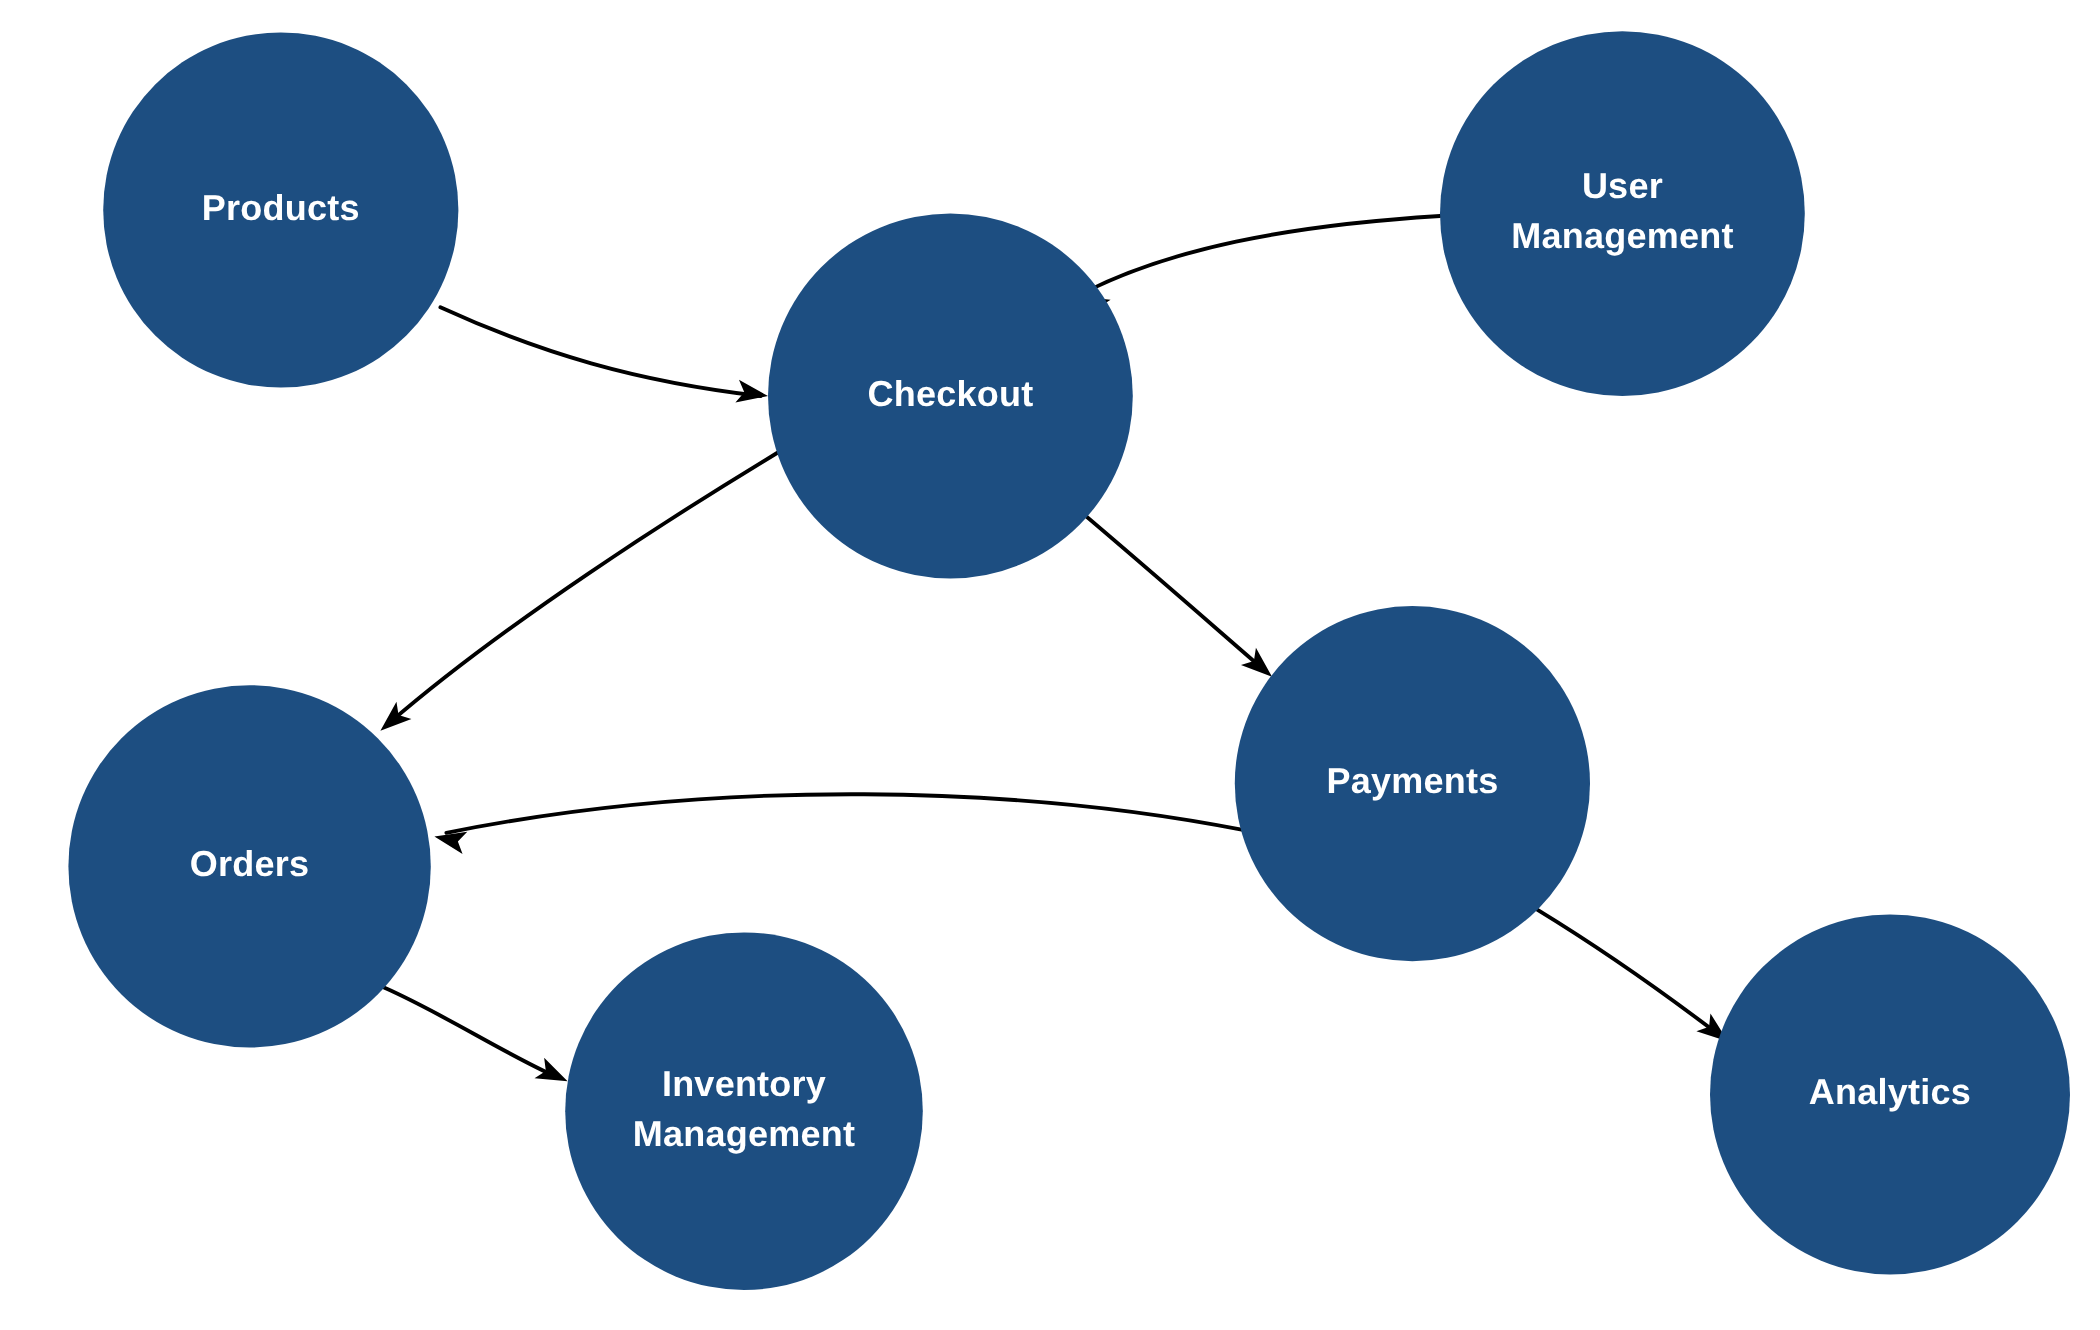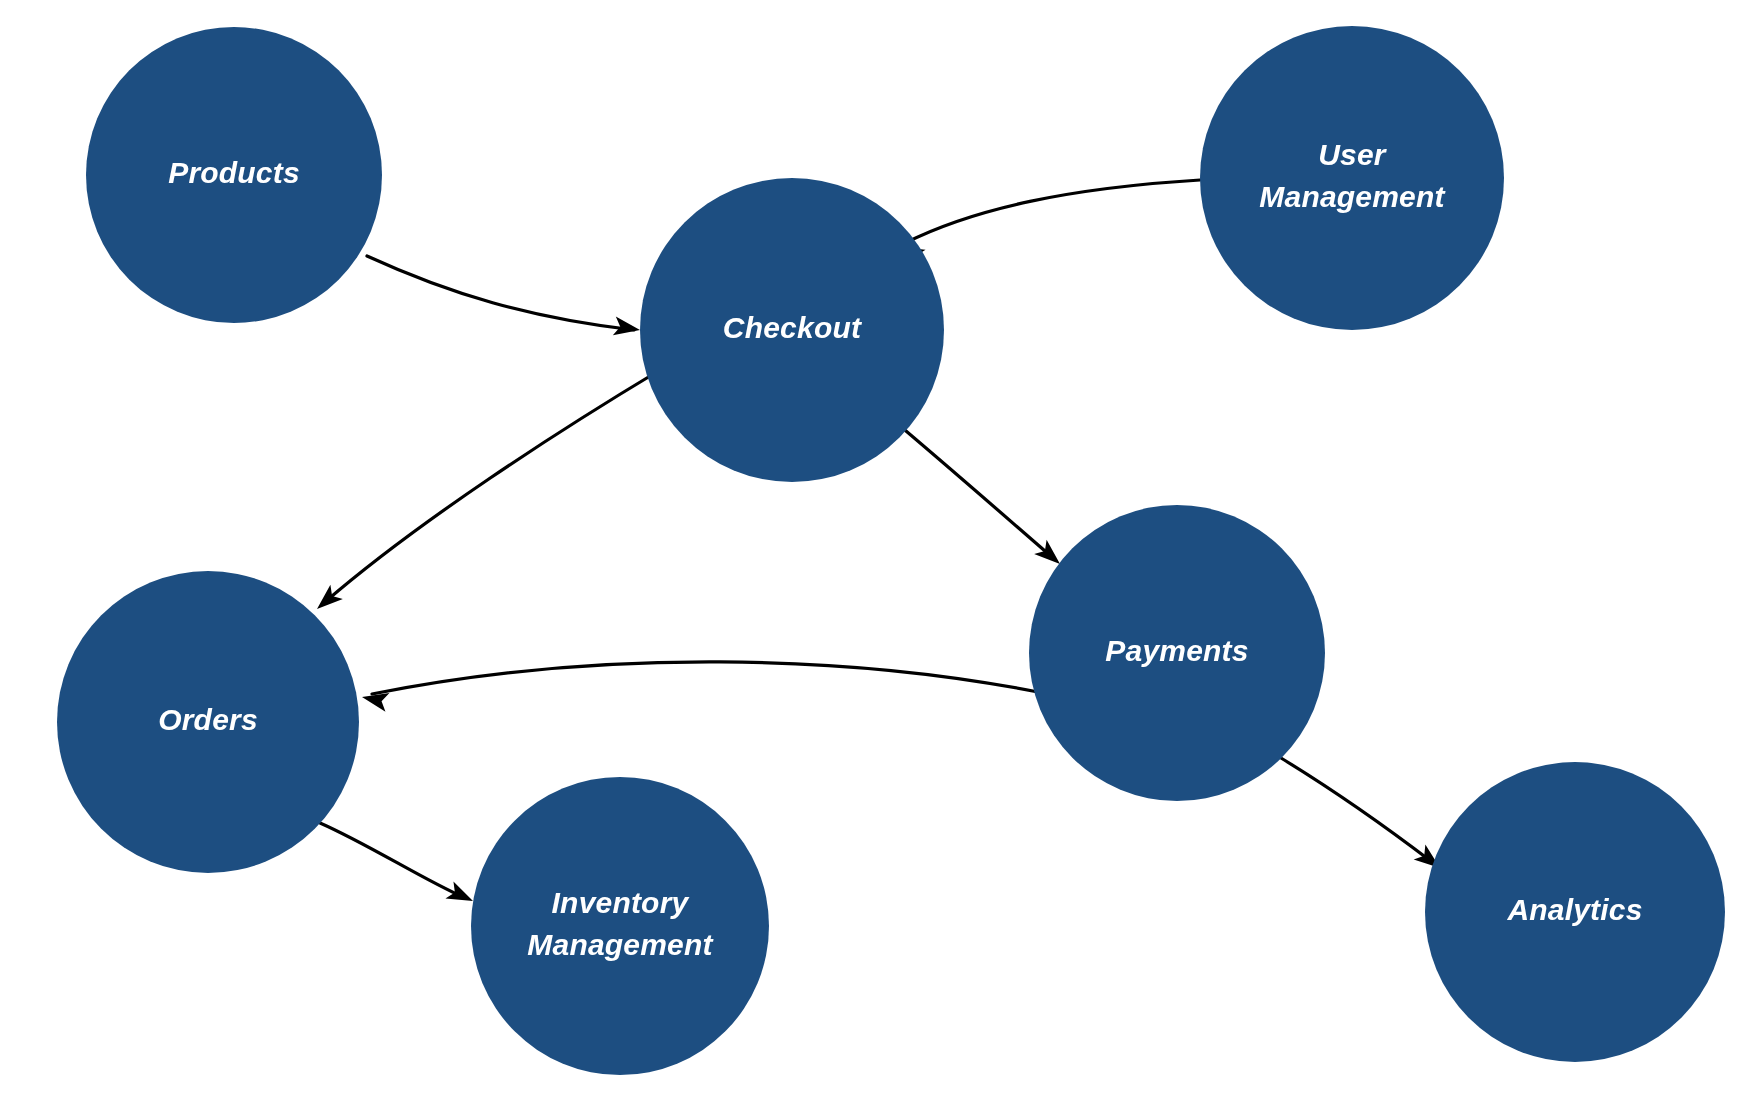--- a/index.html
+++ b/index.html
@@ -11,21 +11,20 @@
     width: 1750px;
     height: 1108px;
     font-family: "Liberation Sans", sans-serif;
     overflow: hidden;
   }
   #diagram-root {
     position: relative;
     width: 1750px;
     height: 1108px;
     background: #ffffff;
-    font-style: italic;
   }
   #graph-svg {
     position: absolute;
     top: 0;
     left: 0;
     width: 1750px;
     height: 1108px;
     display: block;
   }
   .edge-path {

